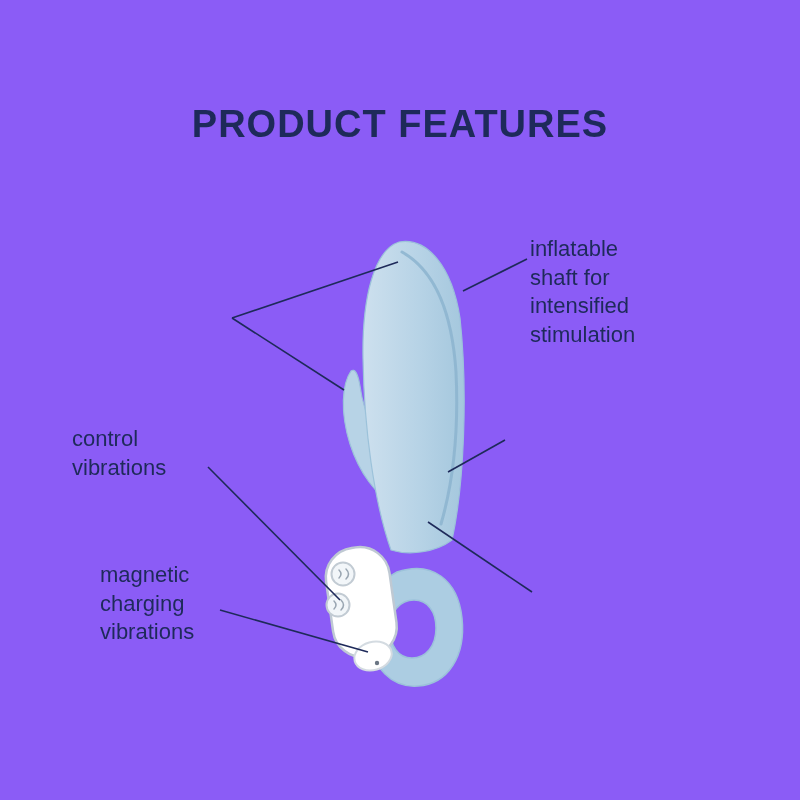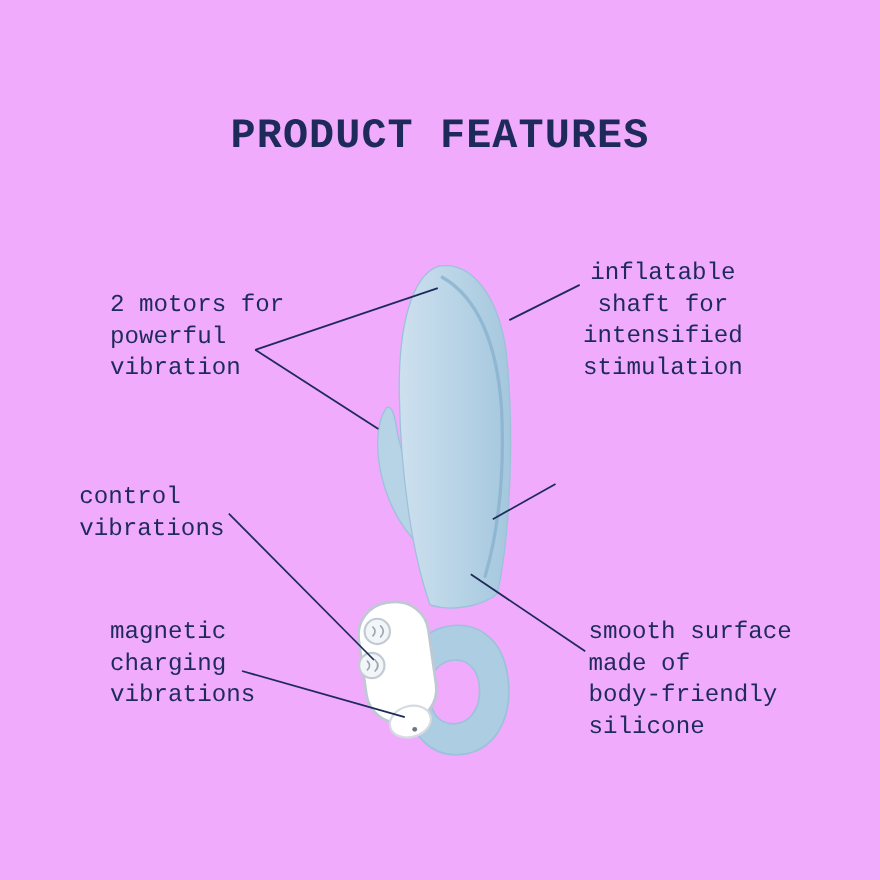--- a/index.html
+++ b/index.html
@@ -4,23 +4,23 @@
 <style>
   :root{
     --navy:#1e2a5a;
     --blue:#b7d3e6;
     --blue-dark:#9cc2da;
   }
   html,body{margin:0;padding:0;background:#ffffff;}
   .stage{
     position:relative;
     width:800px;height:800px;
-    background:#f0abfc;
+    background:#8b5cf6;
     overflow:hidden;
-    font-family:Liberation Mono, monospace;
+    font-family:Liberation Sans, sans-serif;
   }
   .title{
     position:absolute;
     left:0;right:0;top:103px;
     margin:0;
     text-align:center;
     font-size:38px;
     font-weight:800;
     letter-spacing:1px;
     color:var(--navy);
@@ -33,23 +33,23 @@
   }
   .label{
     position:absolute;
     font-size:22px;
     line-height:1.3;
     color:var(--navy);
     white-space:pre-line;
     font-weight:500;
   }
   .lbl-motors{left:100px;top:264px;}
-  .lbl-control{left:72px;top:438px;}
+  .lbl-control{left:72px;top:425px;}
   .lbl-magnetic{left:100px;top:561px;}
-  .lbl-inflatable{left:530px;top:235px;text-align:center;}
+  .lbl-inflatable{left:530px;top:235px;}
   .lbl-diameter{left:507px;top:421px;}
   .lbl-smooth{left:535px;top:561px;}
 </style>
 </head>
 <body>
 
 <div class="stage">
 
   <h1 class="title">PRODUCT FEATURES</h1>
 
@@ -93,31 +93,24 @@
       <path d="M232,318 L398,262"></path>
       <path d="M232,318 L344,390"></path>
       <path d="M208,467 L340,600"></path>
       <path d="M220,610 L368,652"></path>
       <path d="M527,259 L463,291"></path>
       <path d="M505,440 L448,472"></path>
       <path d="M532,592 L428,522"></path>
     </g>
   </svg>
 
-  <div class="label lbl-motors">2 motors for
-powerful
-vibration</div>
   <div class="label lbl-control">control
 vibrations</div>
   <div class="label lbl-magnetic">magnetic
 charging
 vibrations</div>
 
   <div class="label lbl-inflatable">inflatable
 shaft for
 intensified
 stimulation</div>
-  <div class="label lbl-smooth">smooth surface
-made of
-body-friendly
-silicone</div>
 
 </div>
 
 </body></html>

